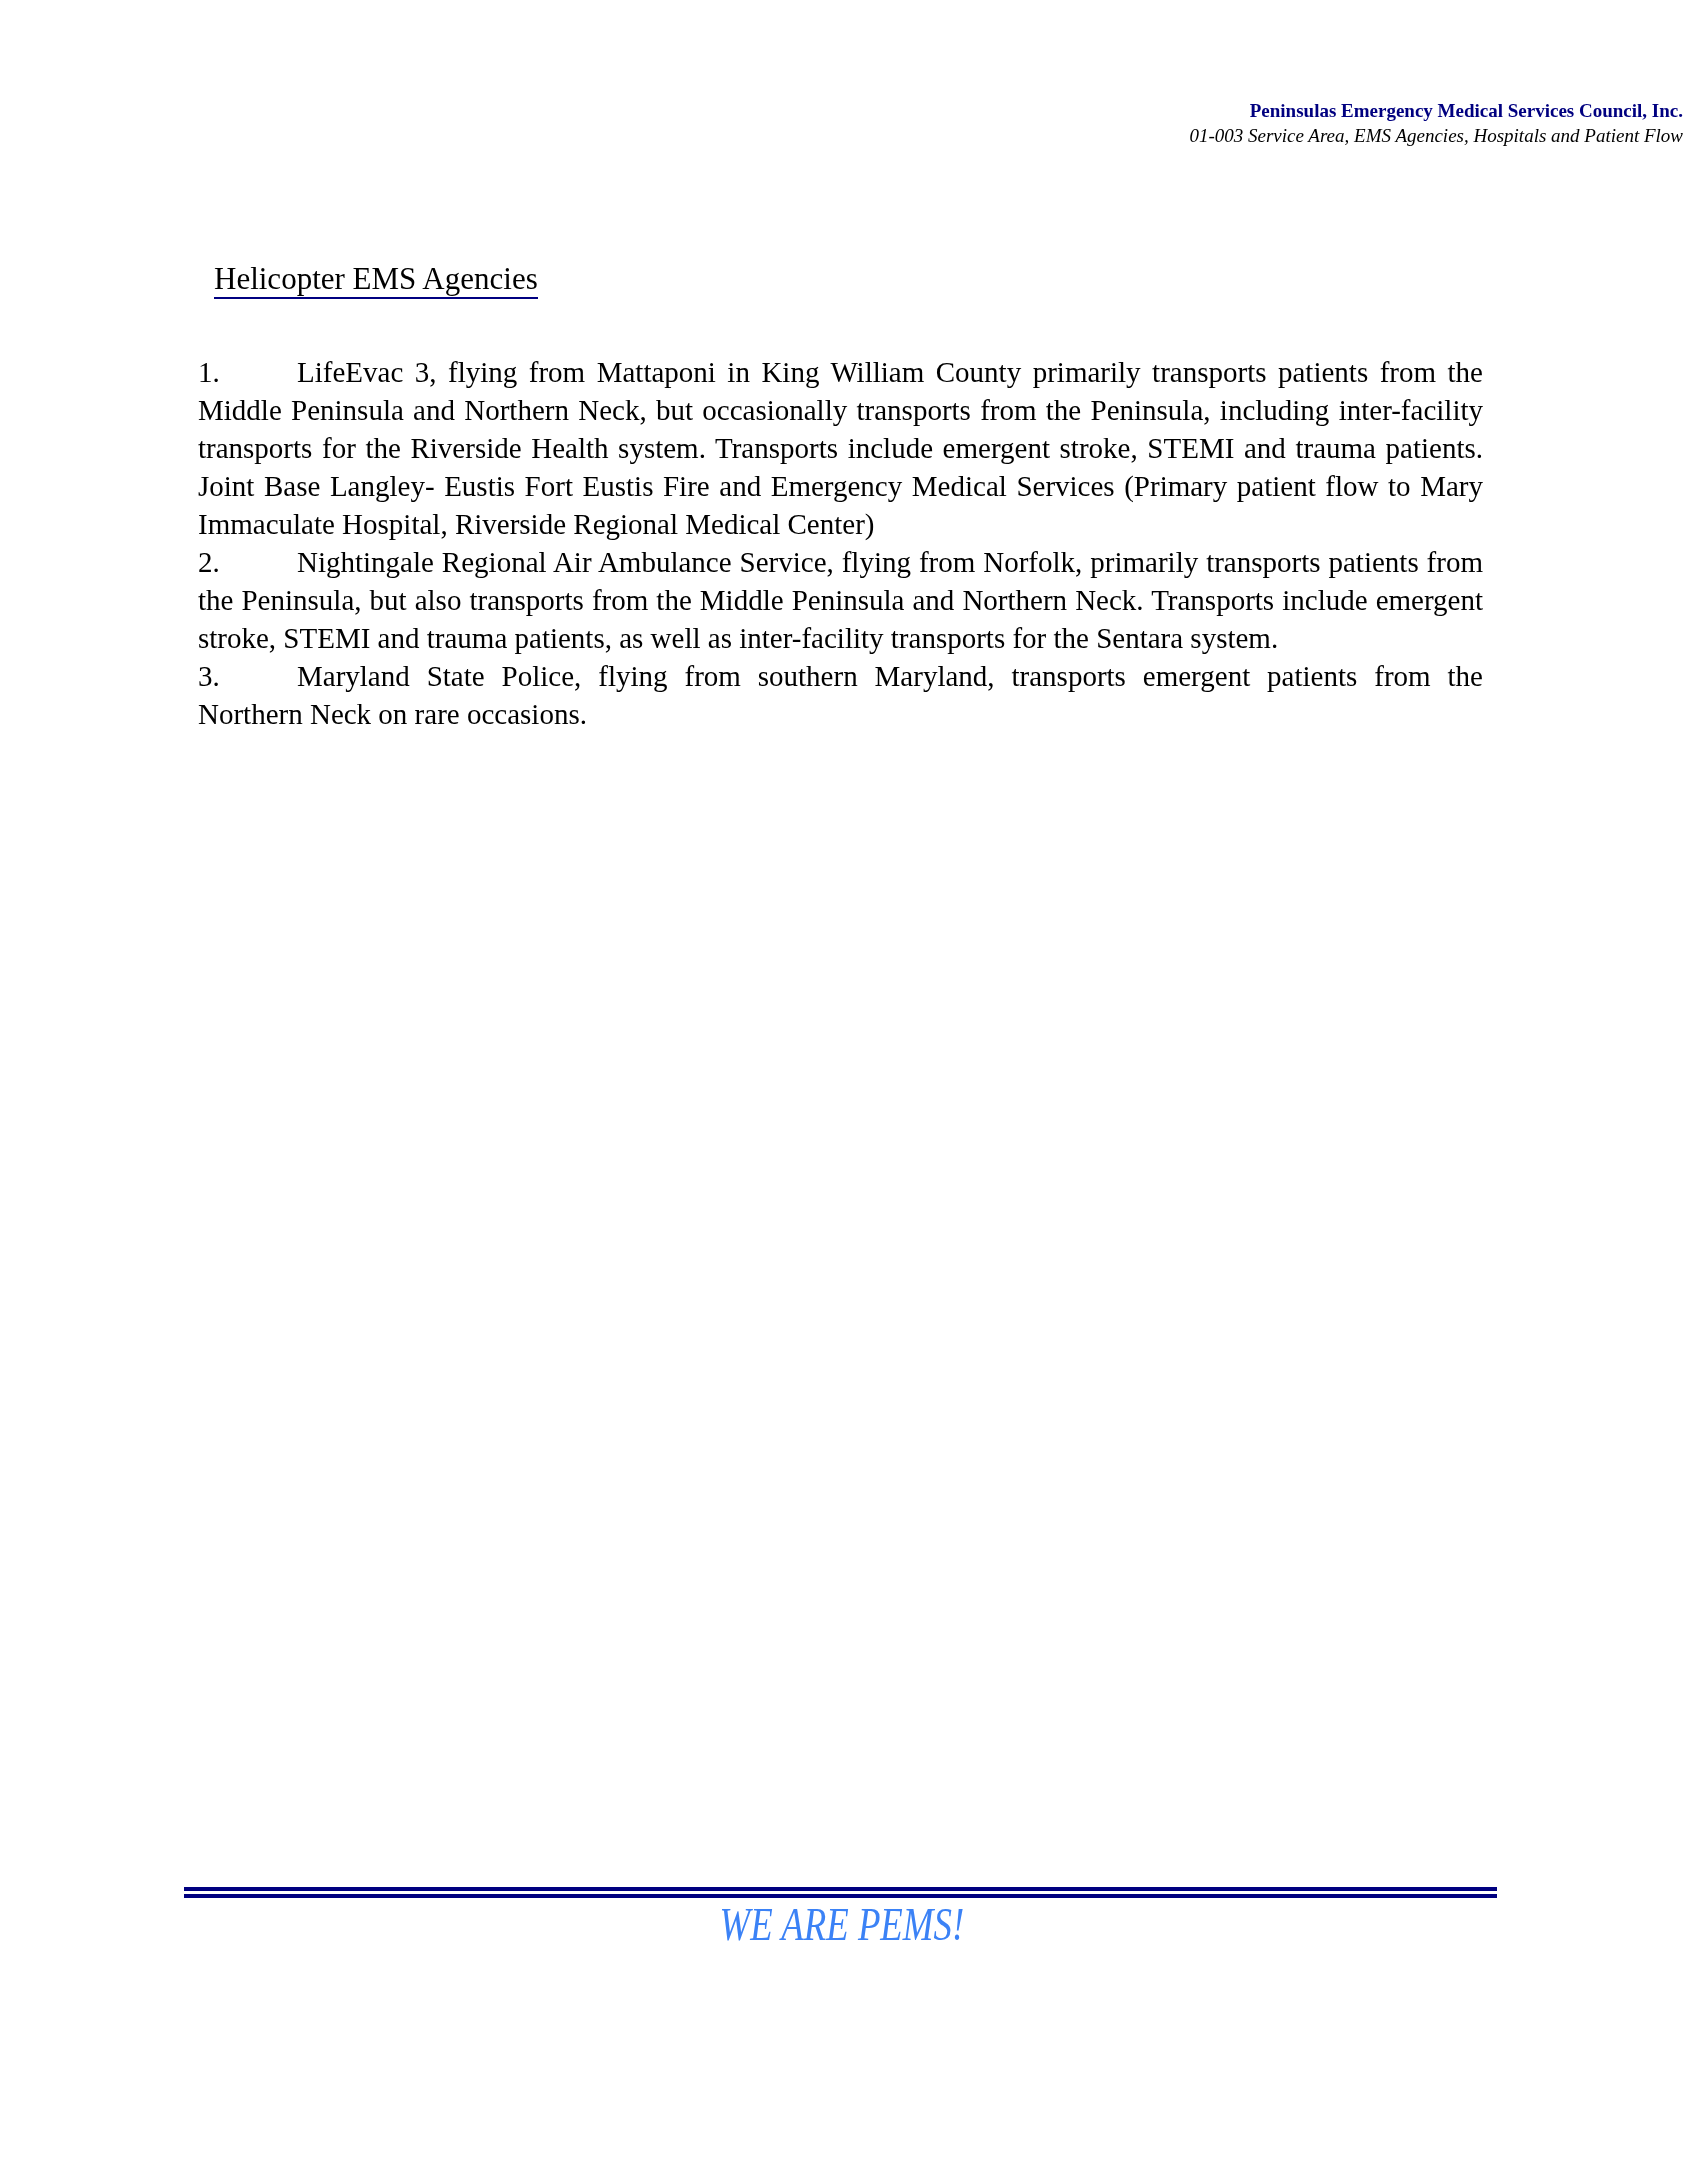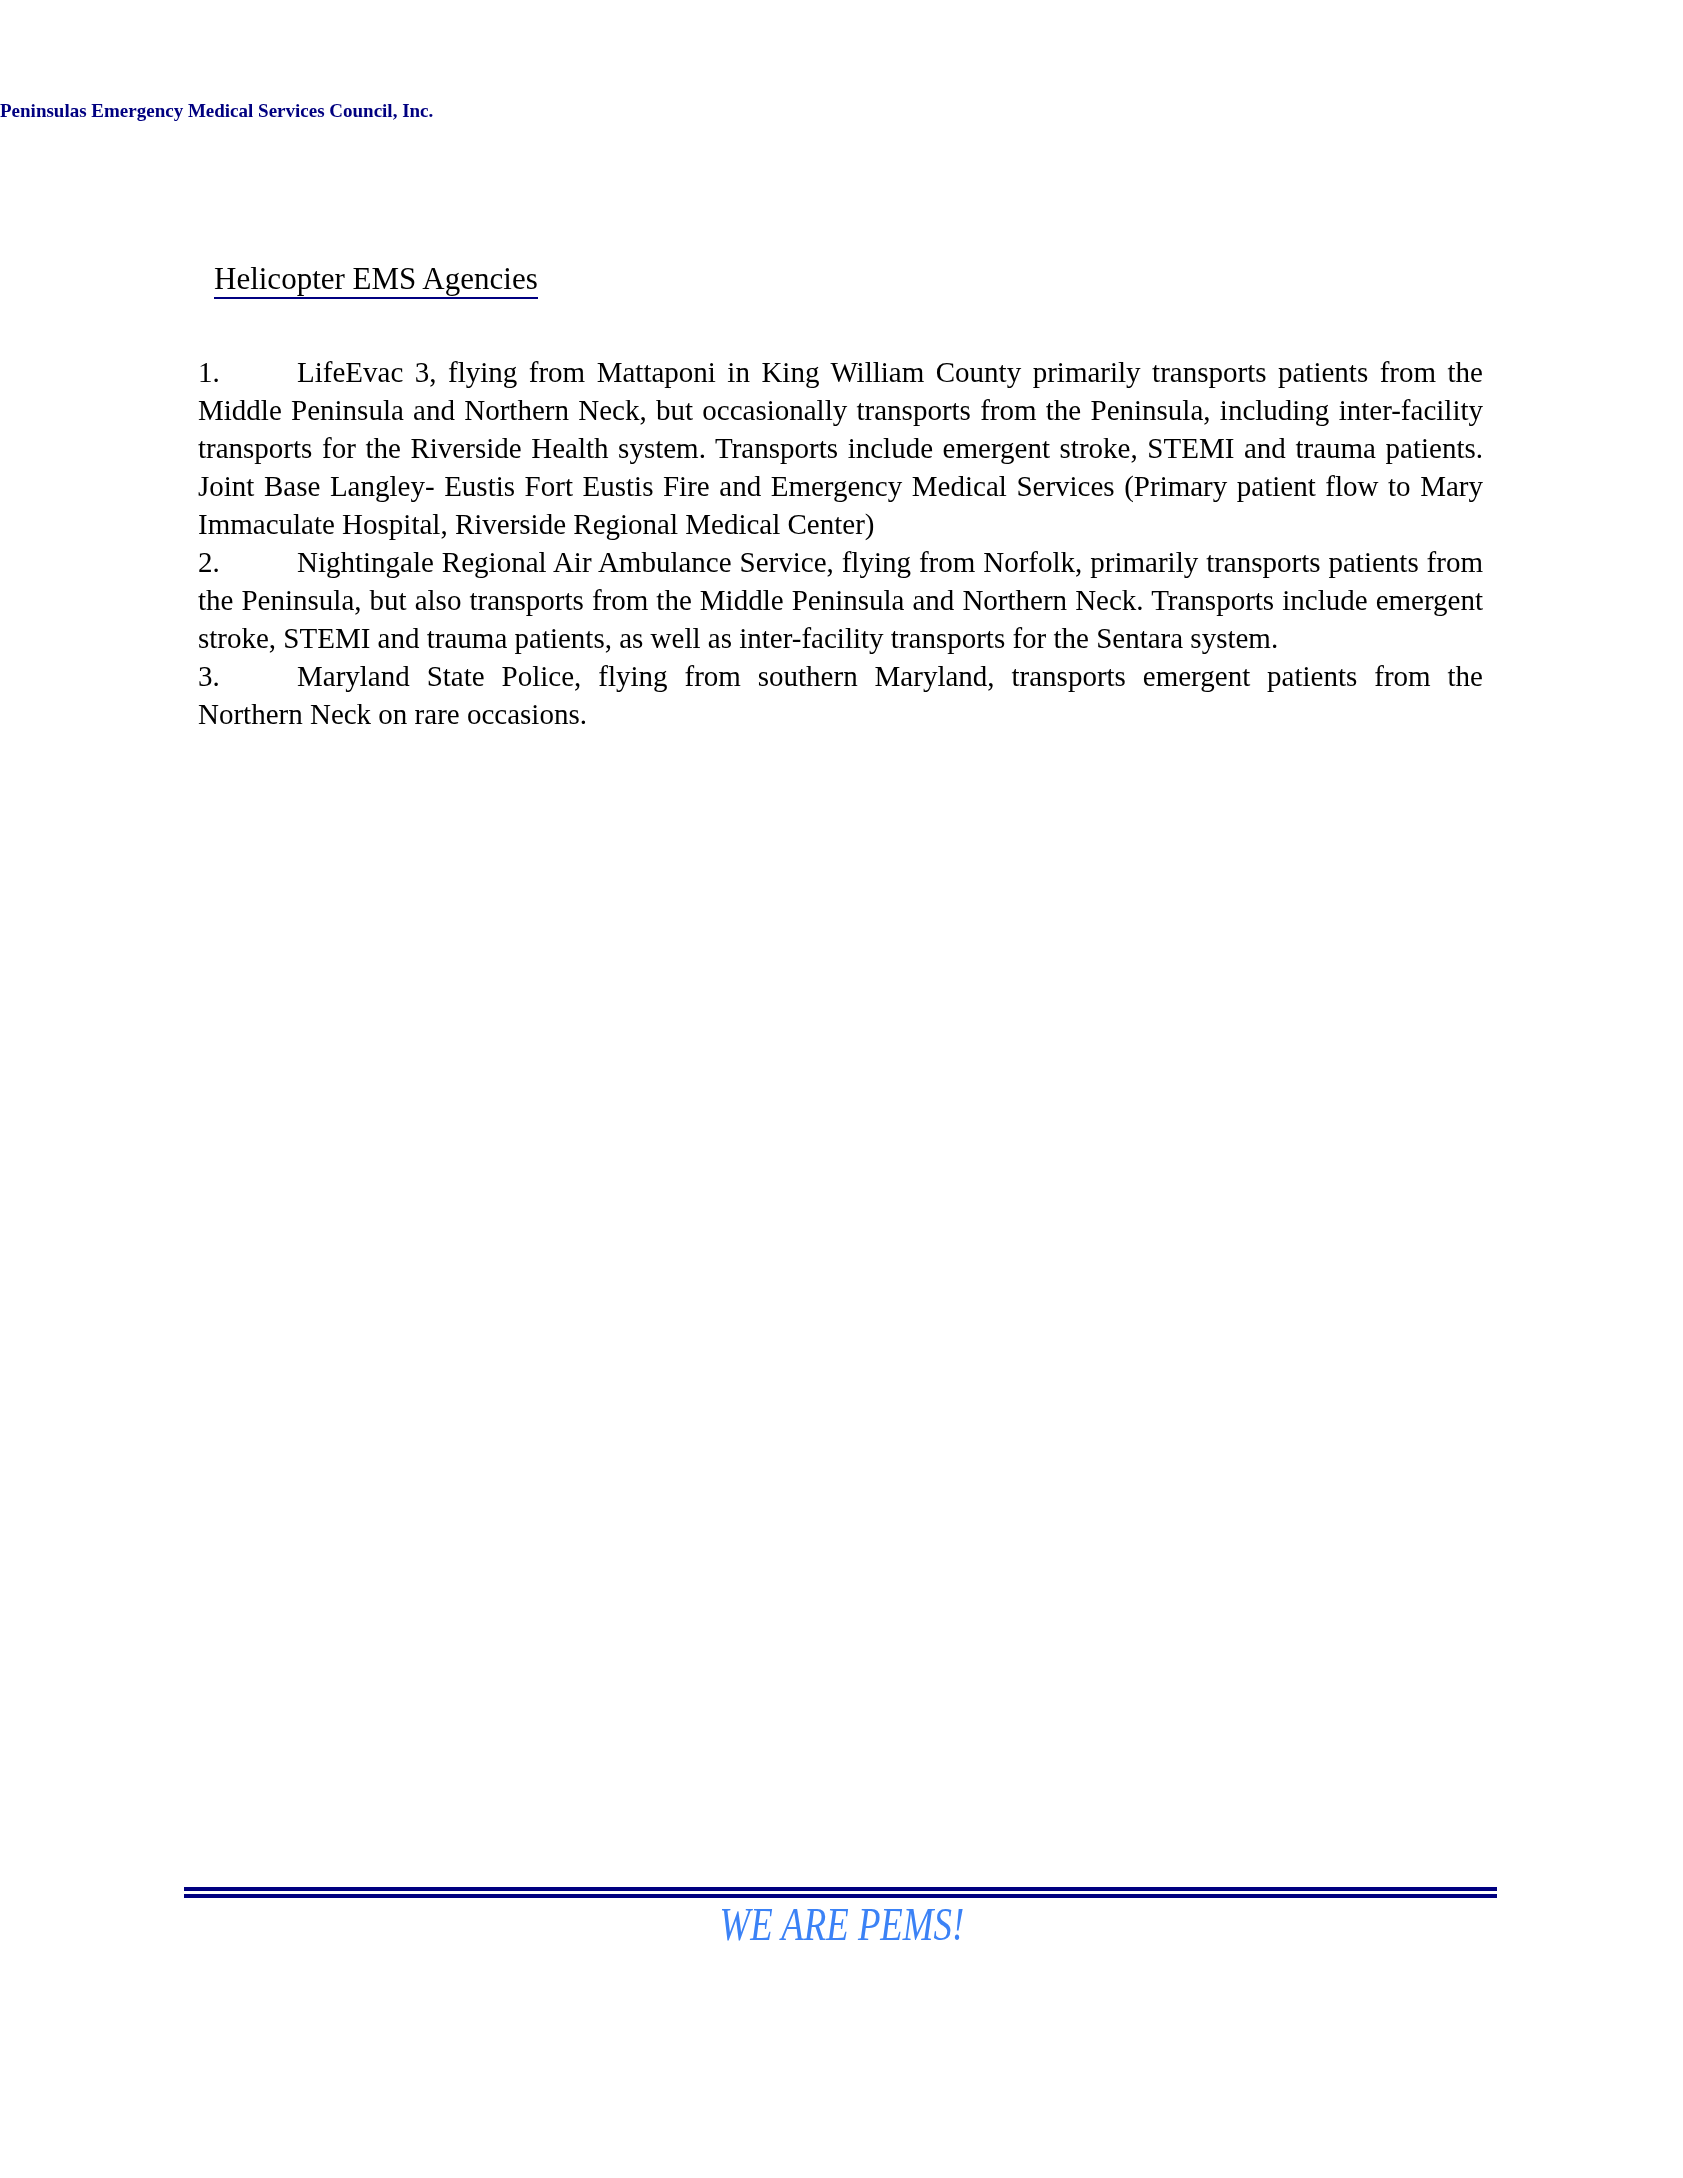--- a/index.html
+++ b/index.html
@@ -13,21 +13,21 @@
       position: relative;
       overflow: hidden;
       font-family: "Liberation Serif", "DejaVu Serif", serif;
       color: #000000;
     }
     .page-header {
       position: absolute;
       left: 0;
       top: 99px;
       width: 1683px;
-      text-align: left;
+      text-align: right;
     }
     .org-name {
       font-family: "Liberation Serif", serif;
       font-weight: bold;
       font-size: 19px;
       line-height: 24px;
       color: #000080;
       letter-spacing: 0px;
     }
     .doc-subtitle {
@@ -91,20 +91,21 @@
       display: inline-block;
       transform: scaleX(0.8);
       transform-origin: center;
     }
   </style>
 </head>
 <body>
 
 <header class="page-header">
   <div class="org-name">Peninsulas Emergency Medical Services Council, Inc.</div>
+  <div class="doc-subtitle">01-003 Service Area, EMS Agencies, Hospitals and Patient Flow</div>
 </header>
 
 <main class="content">
   <h2 class="section-heading">Helicopter EMS Agencies</h2>
 
   <div class="list">
     <p class="list-item">
       <span class="item-number">1.</span><span>LifeEvac 3, flying from Mattaponi in King William County primarily transports patients from the Middle Peninsula and Northern Neck, but occasionally transports from the Peninsula, including inter-facility transports for the Riverside Health system.  Transports include emergent stroke, STEMI and trauma patients. Joint Base Langley- Eustis Fort Eustis Fire and Emergency Medical Services (Primary patient flow to Mary Immaculate Hospital, Riverside Regional Medical Center)</span>
     </p>
     <p class="list-item">

